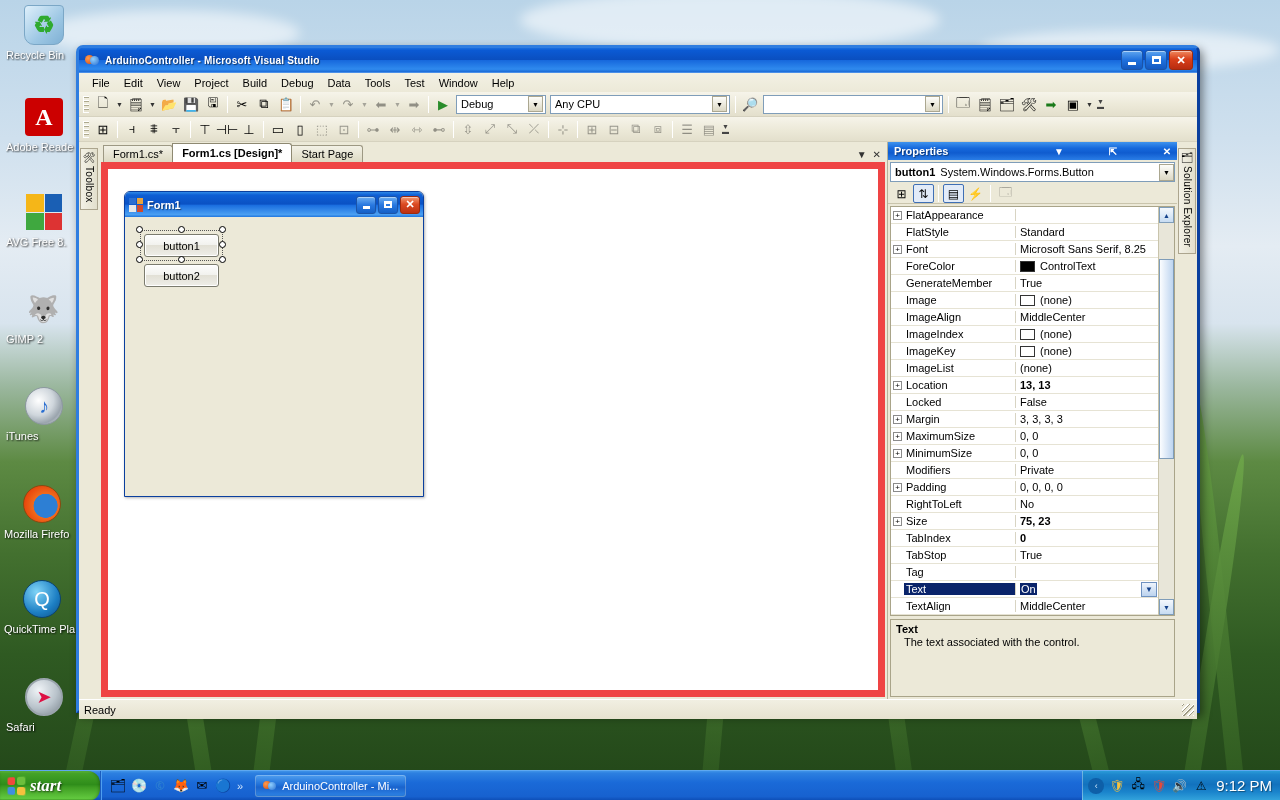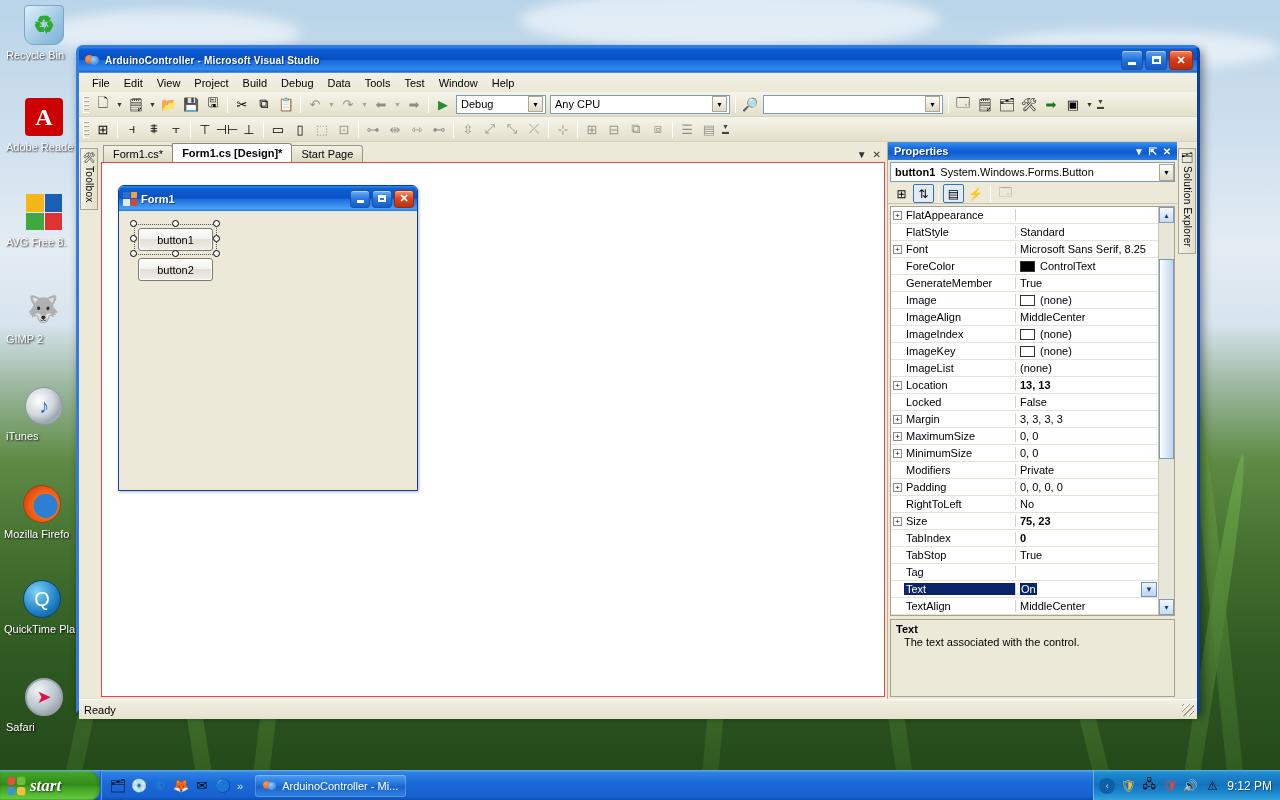--- a/index.html
+++ b/index.html
@@ -149,21 +149,21 @@
     background:#ece9d8; flex:none; }
   .dtab { height:17px; padding:0 9px; font-size:11px; display:flex; align-items:center;
     background:linear-gradient(180deg,#f3f1e6,#ddd9c3);
     border:1px solid #9d9883; border-bottom:none; border-radius:0 3px 0 0;
     margin-right:-1px; color:#000; }
   .dtab.active { background:#fff; font-weight:bold; height:19px; z-index:2;
     border-color:#8e8972; }
   .tabbar .tbtools { margin-left:auto; display:flex; align-items:center; gap:6px; padding:0 6px 2px 0; }
   .tabbar .tbtools span { font-size:10px; color:#333; }
 
-  .designsurface { flex:1; background:#fff; border:1px solid #ef4444; margin:0 2px 2px 2px;
+  .designsurface { flex:1; background:#fff; border:7px solid #ef4444; margin:0 2px 2px 2px;
     position:relative; overflow:hidden; }
 
   
   .form1 {
     position:absolute; left:16px; top:22px; width:300px; height:306px;
     background:#ece9d8; border:1px solid #0a3f9e; border-radius:6px 6px 0 0;
     box-shadow:1px 1px 3px rgba(0,0,0,.3);
   }
   .form1-tb { height:25px; border-radius:5px 5px 0 0;
     background:linear-gradient(180deg,#2f8ae8 0%, #0e5fd4 12%, #0a51c4 48%, #1b6fe0 54%, #4a9ff2 90%, #2076de 100%);
@@ -197,21 +197,21 @@
   .sel-wrap:before {
     content:""; position:absolute; left:-4px; top:-4px; right:-4px; bottom:-4px;
     border:1px dotted #555;
   }
   .handle { position:absolute; width:7px; height:7px; background:#fff; border:1px solid #000; border-radius:50%; }
 
   
   .propspanel { width:290px; flex:none; display:flex; flex-direction:column;
     background:#ece9d8; border-left:1px solid #b6b29a; }
   .props-title { height:18px; display:flex; align-items:center; padding:0 3px 0 6px;
-    background:linear-gradient(180deg,#3f93ee 0%, #1668dc 35%, #0f5ccf 60%, #2a7de6 100%); }
+    background:linear-gradient(180deg,#3f93ee 0%, #1668dc 35%, #0f5ccf 60%, #2a7de6 100%);gap:40px; }
   .props-title .pt-txt { color:#fff; font-size:11px; font-weight:bold; flex:1;
     text-shadow:1px 1px 1px rgba(0,0,0,.45); }
   .props-title .pt-btn { width:14px; height:14px; color:#fff; font-size:10px; font-weight:bold;
     display:flex; align-items:center; justify-content:center; }
   .props-obj { height:20px; margin:2px 2px 0; background:#fff; border:1px solid #7f9db9;
     display:flex; align-items:center; padding-left:4px; font-size:11px; gap:5px; }
   .props-obj b { font-weight:bold; }
   .props-obj .dd { margin-left:auto; width:15px;height:17px;
     background:linear-gradient(180deg,#fdfdfa,#dcd8c4); border:1px solid #aba790;
     display:flex;align-items:center;justify-content:center;font-size:7px;}
@@ -290,21 +290,21 @@
   .taskbtn .ti:before{content:"";position:absolute;left:0;top:2px;width:8px;height:8px;border-radius:50%;
     background:radial-gradient(circle at 35% 35%,#ff9a4d,#d04a10);}
   .taskbtn .ti:after{content:"";position:absolute;left:5px;top:3px;width:8px;height:8px;border-radius:50%;
     background:radial-gradient(circle at 35% 35%,#8fd0ff,#2b6fd1);}
   .tray { height:30px; display:flex; align-items:center; gap:5px; padding:0 8px 0 6px;
     background:linear-gradient(180deg,#2a9bd8 0%,#1d86cc 12%, #1272be 45%, #1a84cc 70%, #35a6dd 100%);
     box-shadow:inset 1px 0 0 rgba(255,255,255,.35); }
   .tray .tchev { width:16px;height:16px;border-radius:50%;background:#0e5fa8;color:#cfe8fb;
     display:flex;align-items:center;justify-content:center;font-size:9px; }
   .tray .ti2 { width:16px;height:16px; display:flex;align-items:center;justify-content:center;font-size:12px;}
-  .tray .clock { color:#fff; font-size:12px; text-shadow:1px 1px 1px rgba(0,0,0,.4); margin-left:2px;}
+  .tray .clock { color:#fff; font-size:15px; text-shadow:1px 1px 1px rgba(0,0,0,.4); margin-left:2px;}
 </style>
 </head>
 <body>
 
 <div id="desktop">
   <div class="cloud" style="left:40px;top:10px;width:260px;height:46px;"></div>
   <div class="cloud" style="left:520px;top:-10px;width:420px;height:60px;"></div>
   <div class="cloud" style="left:980px;top:30px;width:300px;height:40px;"></div>
 
   <div class="blade" style="left:200px;height:300px;transform:rotate(-9deg);"></div>

